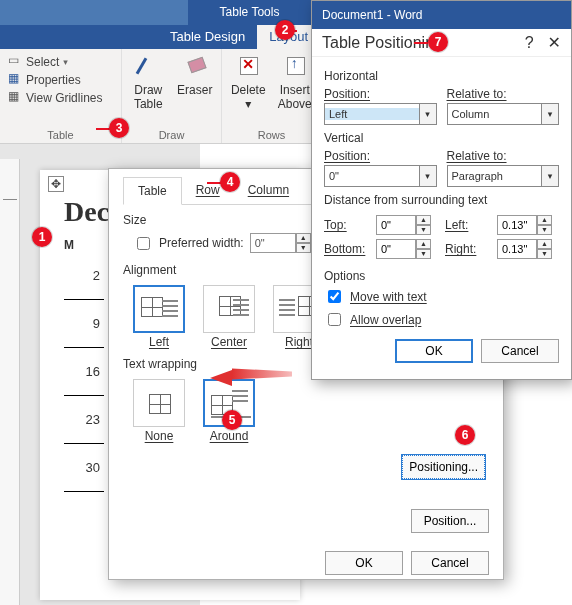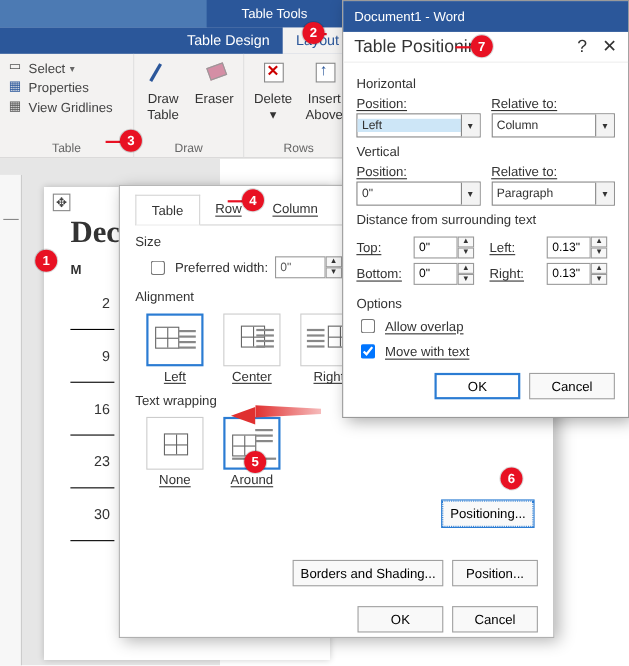--- a/index.html
+++ b/index.html
@@ -361,21 +361,20 @@
               <div></div>
             </div>
           </div>
           <div class="lbl">Around</div>
         </div>
     </div>
     <div class="pos-btn-wrap">
       <button class="btn highlighted">Positioning...</button>
     </div>
     <div class="dlg-btns" style="margin-top:30px">
-      <button class="btn">Borders and Shading...</button>
       <button class="btn">Position...</button>
     </div>
     <div class="dlg-btns row2">
       <button class="btn">OK</button>
       <button class="btn">Cancel</button>
     </div>
   </div>
 </div>
 
 <div class="dlg2">
@@ -469,26 +468,26 @@
                 <div>▲</div>
                 <div>▼</div>
               </span>
             </span>
           </div>
       </div>
     </div>
 
     <div class="grp-lbl">Options</div>
     <div class="chk">
+        <input type="checkbox" checked="" style="">
+        <label>Move with text</label>
+      </div>
+    <div class="chk">
         <input type="checkbox" style="">
         <label>Allow overlap</label>
-      </div>
-    <div class="chk">
-        <input type="checkbox" checked="" style="">
-        <label>Move with text</label>
       </div>
 
     <div class="dlg2-btns">
       <button class="btn primary" style="color:#000;background:#fff;border:2px solid #2b7cd3">OK</button>
       <button class="btn">Cancel</button>
     </div>
   </div>
 </div>
 
 <div class="arrow-body"></div>

